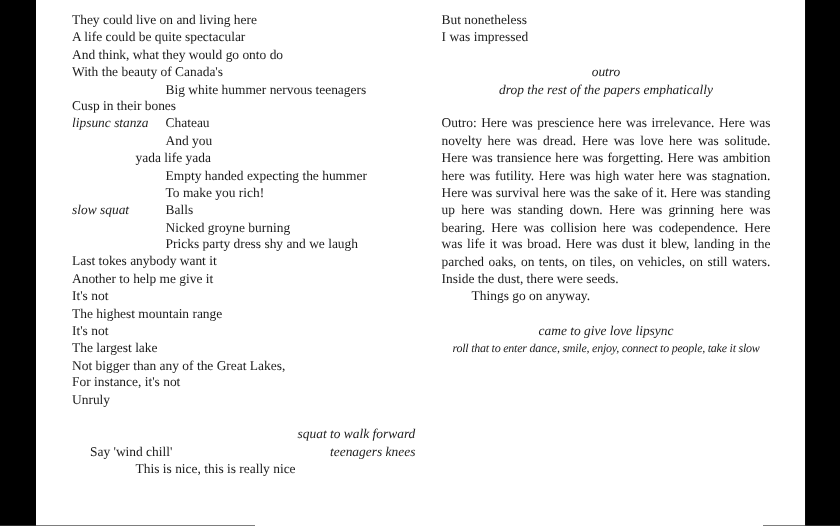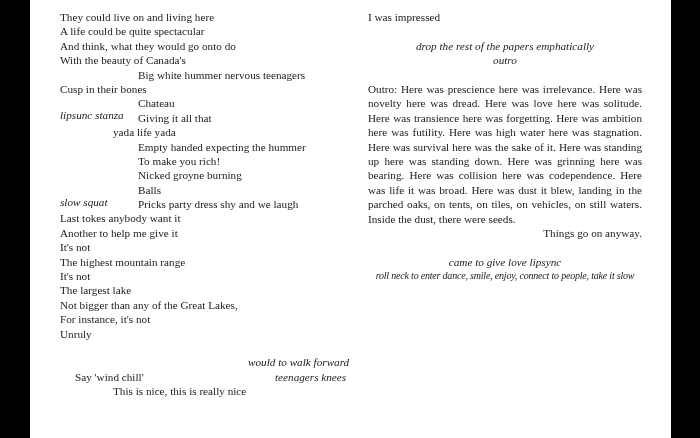--- a/index.html
+++ b/index.html
@@ -17,24 +17,24 @@
     width: 641px; height: 438px;
     background: #ffffff; color: #1b1b1b;
   }
   .col { position: absolute; top: 10px; font-size: 11.2px; line-height: 14.4px; }
   .col-left  { left: 30px;  width: 306px; }
   .col-right { left: 338px; width: 274px; }
   .line { position: relative; height: 14.4px; white-space: nowrap; }
   .ind1 { padding-left: 53px; }
   .ind2 { padding-left: 78px; }
   .ind-sm { padding-left: 15px; }
-  .ind-things { padding-left: 25px; text-align: right; }
+  .ind-things { padding-left: 25px; }
   .it { font-style: italic; }
   .center { text-align: center; }
-  .abs0 { position: absolute; left: 0; top: 12px; }
+  .abs0 { position: absolute; left: 0; top: 0; }
   .note188 { position: absolute; left: 188px; top: 0; }
   .note215 { position: absolute; left: 215px; top: 0; }
   .para {
     white-space: normal;
     text-align: justify;
     width: 274px;
   }
   .fit-line { font-size: 10px; letter-spacing: -0.2px; }
 </style>
 </head>
@@ -47,56 +47,57 @@
     <div class="col col-left">
       <div class="line">They could live on and living here</div>
       <div class="line">A life could be quite spectacular</div>
       <div class="line">And think, what they would go onto do</div>
       <div class="line">With the beauty of Canada's</div>
       <div class="line ind2">Big white hummer nervous teenagers</div>
       <div class="line">Cusp in their bones</div>
       <div class="line ind2">
         <span class="it abs0">lipsunc stanza</span><span>Chateau</span>
       </div>
-      <div class="line ind2">Giving it all that</div>
+      <div class="line ind2">And you</div>
       <div class="line ind1">yada life yada</div>
       <div class="line ind2">Empty handed expecting the hummer</div>
       <div class="line ind2">To make you rich!</div>
-      <div class="line ind2">Nicked groyne burning</div>
       <div class="line ind2">
         <span class="it abs0">slow squat</span><span>Balls</span>
       </div>
+      <div class="line ind2">Nicked groyne burning</div>
       <div class="line ind2">Pricks party dress shy and we laugh</div>
       <div class="line">Last tokes anybody want it</div>
       <div class="line">Another to help me give it</div>
       <div class="line">It's not</div>
       <div class="line">The highest mountain range</div>
       <div class="line">It's not</div>
       <div class="line">The largest lake</div>
       <div class="line">Not bigger than any of the Great Lakes,</div>
       <div class="line">For instance, it's not</div>
       <div class="line">Unruly</div>
       <div class="line blank"></div>
       <div class="line">
-        <span class="it note188">would to walk forward</span>
+        <span class="it note188">squat to walk forward</span>
       </div>
       <div class="line ind-sm">
         <span>Say 'wind chill'</span><span class="it note215">teenagers knees</span>
       </div>
       <div class="line ind1">This is nice, this is really nice</div>
     </div>
 
     <div class="col col-right">
+      <div class="line">But nonetheless</div>
       <div class="line">I was impressed</div>
       <div class="line blank"></div>
+      <div class="line it center">outro</div>
       <div class="line it center">drop the rest of the papers emphatically</div>
-      <div class="line it center">outro</div>
       <div class="line blank"></div>
       <div class="para">Outro: Here was prescience here was irrelevance. Here was novelty here was dread. Here was love here was solitude. Here was transience here was forgetting. Here was ambition here was futility. Here was high water here was stagnation. Here was survival here was the sake of it. Here was standing up here was standing down. Here was grinning here was bearing. Here was collision here was codependence. Here was life it was broad. Here was dust it blew, landing in the parched oaks, on tents, on tiles, on vehicles, on still waters. Inside the dust, there were seeds.</div>
       <div class="line ind-things">Things go on anyway.</div>
       <div class="line blank"></div>
       <div class="line it center">came to give love lipsync</div>
-      <div class="line it center fit-line">roll neck to enter dance, smile, enjoy, connect to people, take it slow</div>
+      <div class="line it center fit-line">roll that to enter dance, smile, enjoy, connect to people, take it slow</div>
     </div>
 
   </div>
   <div class="letterbox right"></div>
 </div>
 
 </body></html>

